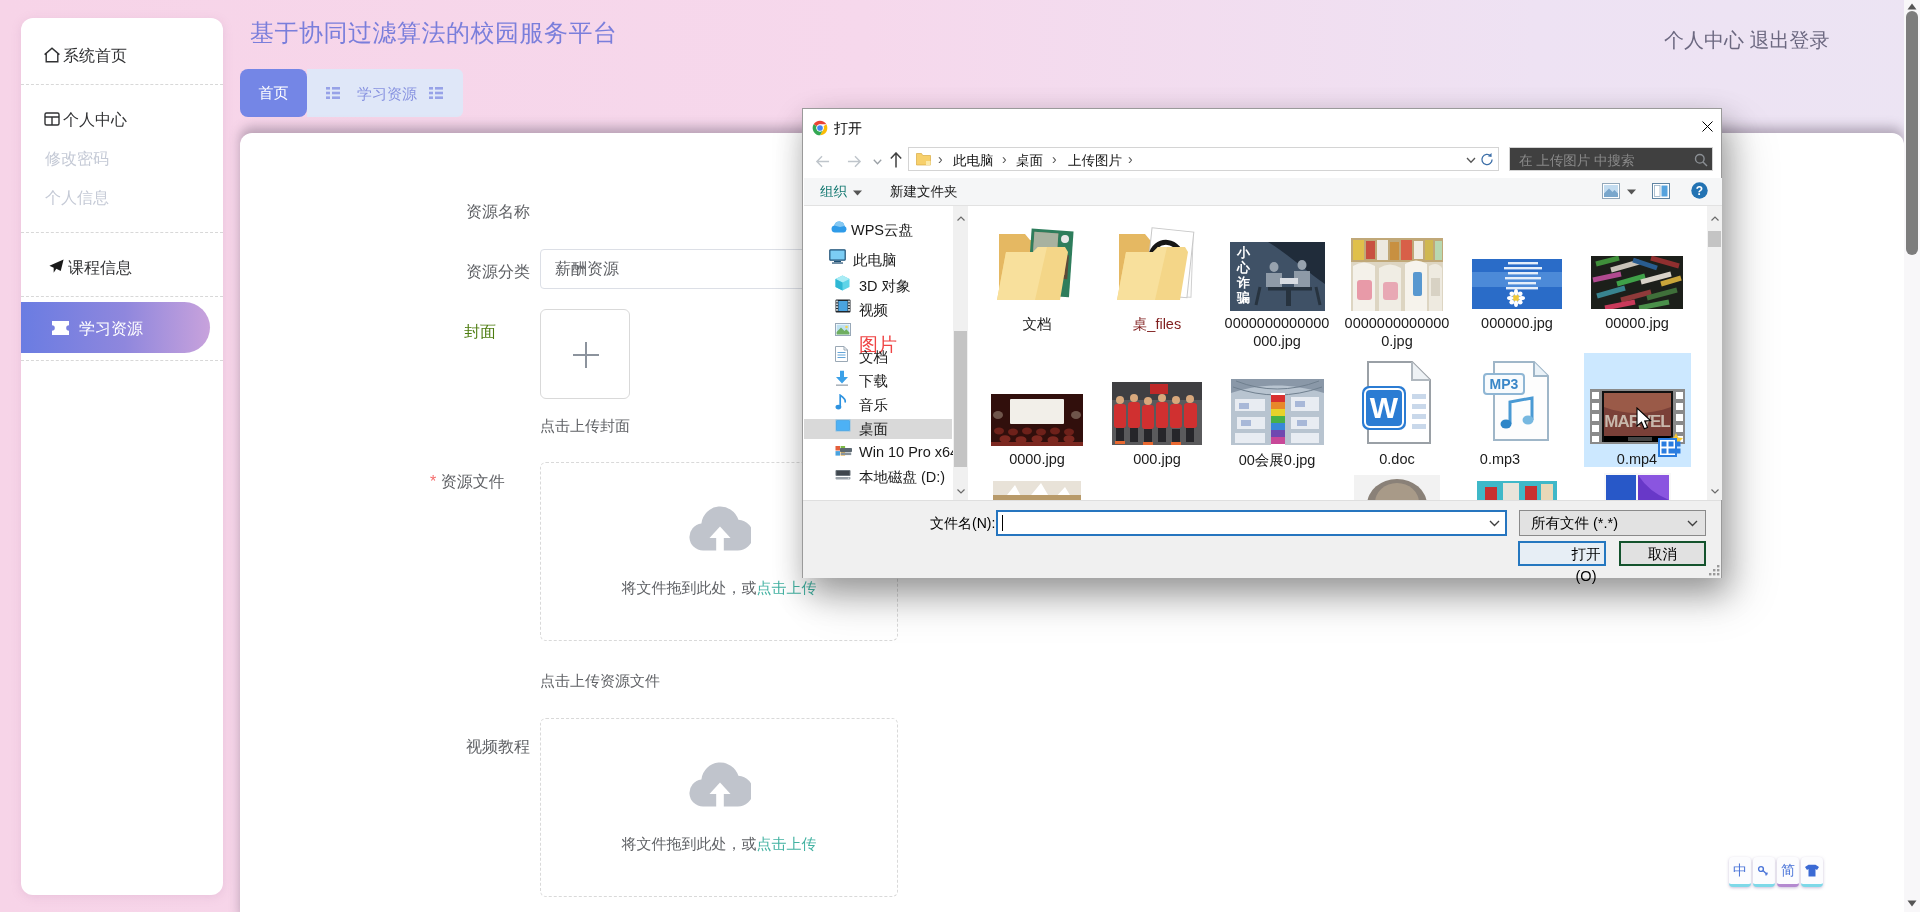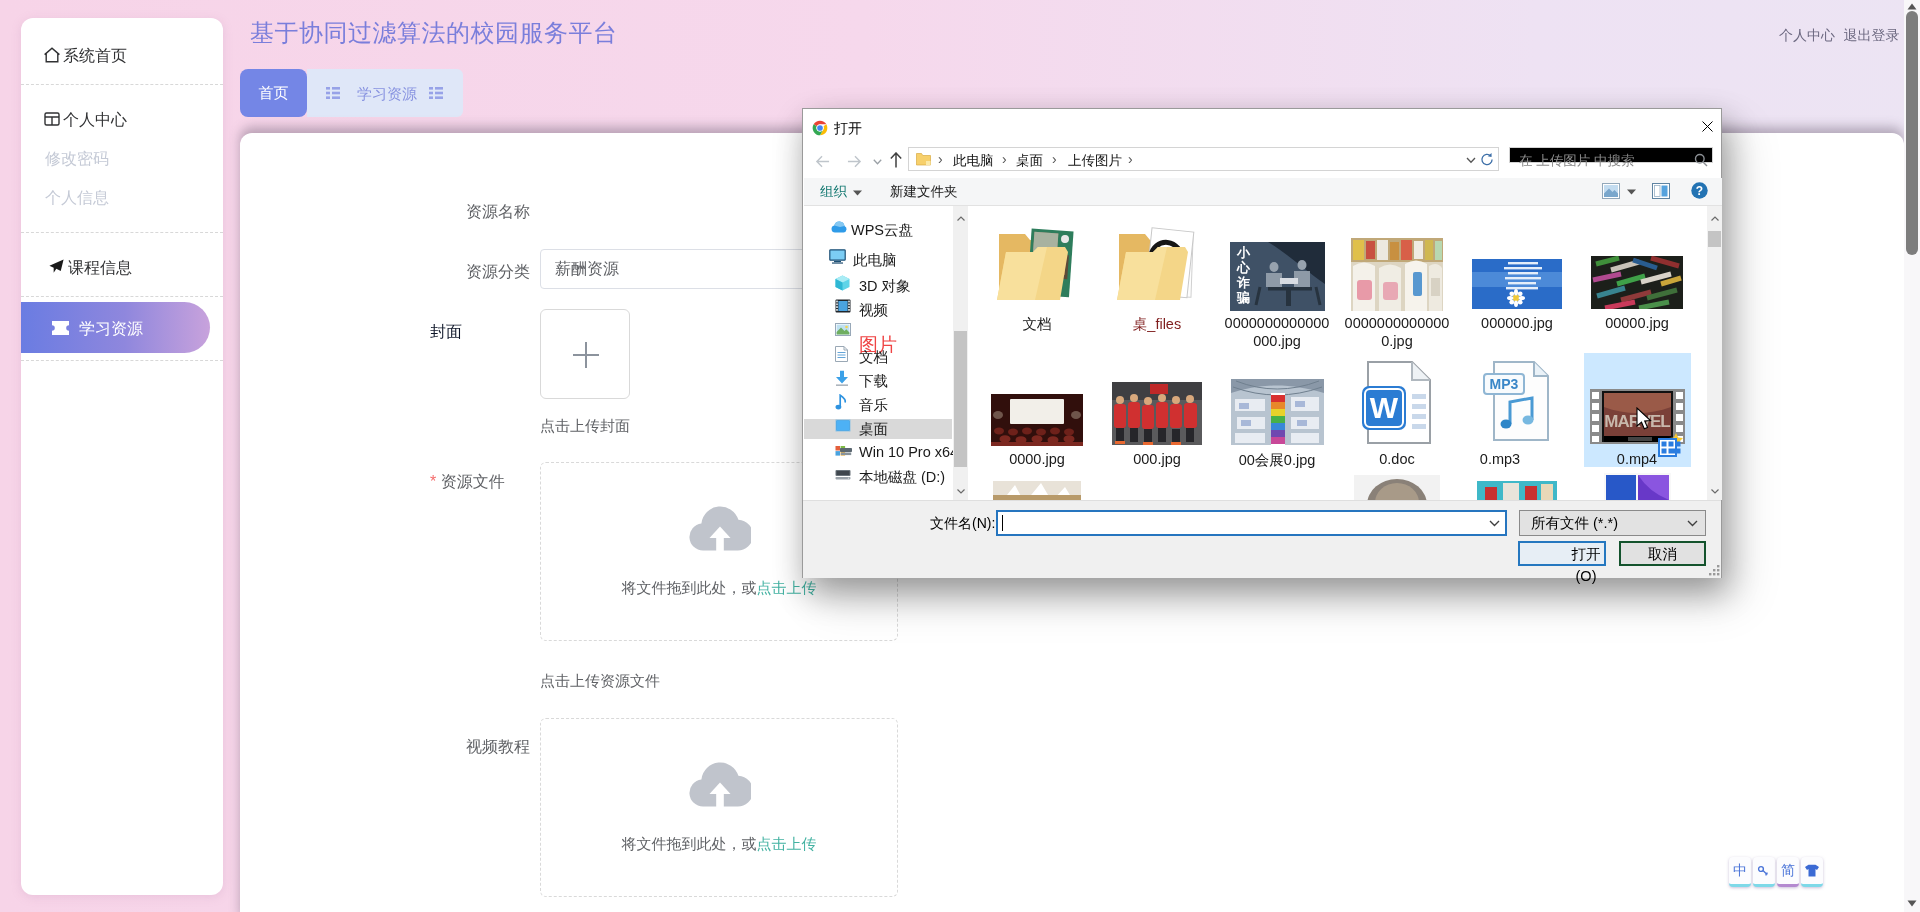--- a/index.html
+++ b/index.html
@@ -5,21 +5,21 @@
   * { margin:0; padding:0; box-sizing:border-box; }
   html,body { width:1920px; height:912px; overflow:hidden; }
   body { font-family:"Liberation Sans",sans-serif; position:relative;
          background:linear-gradient(90deg,#f7d4e8 0%,#f6d8ec 45%,#eee2f3 80%,#ece4f3 100%); }
   .abs { position:absolute; }
 </style>
 </head>
 <body>
 
 <div class="abs" style="left:250px;top:17px;font-size:24px;font-weight:normal;color:#7a7edb;letter-spacing:0.5px;">基于协同过滤算法的校园服务平台</div>
-<div class="abs" style="left:1779px;top:27px;font-size:14px;color:#6c6880;font-family:Liberation Mono, monospace;">个人中心 退出登录</div>
+<div class="abs" style="left:1664px;top:27px;font-size:20px;color:#6c6880;">个人中心 退出登录</div>
 <div class="abs" style="left:21px;top:18px;width:202px;height:877px;background:#fff;border-radius:12px;box-shadow:0 2px 10px rgba(190,140,180,.25);overflow:hidden;">
 <svg class="abs" style="left:22px;top:28px;" width="18" height="18" viewBox="0 0 18 18">
       <path d="M3.2 7.6 L3.2 15.8 L14.8 15.8 L14.8 7.6 M1.6 8.6 L9 2.2 L16.4 8.6" fill="none" stroke="#303133" stroke-width="1.4"></path>
     </svg>
 <div class="abs" style="left:42px;top:28px;font-size:16px;color:#303133;">系统首页</div>
 <div class="abs" style="left:0px;top:66px;width:202px;border-top:1px dashed #d8d8d8;"></div>
 <svg class="abs" style="left:22px;top:92px;" width="18" height="18" viewBox="0 0 18 18">
       <rect x="2" y="3" width="14" height="12" rx="1.5" fill="none" stroke="#303133" stroke-width="1.4"></rect>
       <line x1="2" y1="7" x2="16" y2="7" stroke="#303133" stroke-width="1.4"></line>
       <line x1="9" y1="7" x2="9" y2="15" stroke="#303133" stroke-width="1.4"></line>
@@ -63,21 +63,21 @@
         <rect x="0" y="10.4" width="4" height="2.6"></rect>
         <rect x="6" y="10.4" width="8" height="2.6"></rect>
       </g>
     </svg></div>
 <div class="abs" style="left:240px;top:133px;width:1664px;height:790px;background:#fff;border-radius:12px 12px 0 0;box-shadow:0 -6px 11px rgba(110,98,118,.45);">
 <div class="abs" style="left:190px;top:69px;width:100px;text-align:right;font-size:16px;color:#606266;">资源名称</div>
 <div class="abs" style="left:190px;top:129px;width:100px;text-align:right;font-size:16px;color:#606266;">资源分类</div>
 <div class="abs" style="left:300px;top:116px;width:360px;height:40px;border:1px solid #dcdfe6;border-radius:4px;background:#fff;">
       <div class="abs" style="left:14px;top:9px;font-size:16px;color:#606266;">薪酬资源</div>
     </div>
-<div class="abs" style="left:190px;top:189px;width:100px;text-align:left;font-size:16px;color:#0f172a;">封面</div>
+<div class="abs" style="left:190px;top:189px;width:100px;text-align:center;font-size:16px;color:#4d7c0f;">封面</div>
 <div class="abs" style="left:300px;top:176px;width:90px;height:90px;border:1px solid #d9d9d9;border-radius:6px;background:#fff;">
       <svg class="abs" style="left:32px;top:32px;" width="26" height="26" viewBox="0 0 26 26">
         <line x1="13" y1="0" x2="13" y2="26" stroke="#8c939d" stroke-width="2"></line>
         <line x1="0" y1="13" x2="26" y2="13" stroke="#8c939d" stroke-width="2"></line>
       </svg>
     </div>
 <div class="abs" style="left:300px;top:284px;font-size:15px;color:#606266;">点击上传封面</div>
 <div class="abs" style="left:190px;top:339px;width:100px;text-align:left;font-size:16px;color:#606266;"><span style="color:#f56c6c;">* </span>资源文件</div>
 <div class="abs" style="left:300px;top:329px;width:358px;height:179px;border:1px dashed #d9d9d9;border-radius:6px;background:#fff;">
       <svg class="abs" style="left:148px;top:43px;" width="62" height="46" viewBox="0 0 62 46">
@@ -149,21 +149,21 @@
 <div class="abs" style="left:107px;top:4px;font-size:13.5px;color:#111;">桌面</div>
 <div class="abs" style="left:159px;top:4px;font-size:13.5px;color:#111;">上传图片</div>
 <svg class="abs" style="left:557px;top:9px;" width="10" height="7" viewBox="0 0 10 7">
         <path d="M1 1 L5 5.3 L9 1" fill="none" stroke="#555" stroke-width="1.3"></path>
       </svg>
 </div>
 <svg class="abs" style="left:677px;top:43px;" width="14" height="15" viewBox="0 0 16 16">
       <path d="M13.8 8 a5.8 5.8 0 1 1 -1.7 -4.1" fill="none" stroke="#3d6fa8" stroke-width="1.5"></path>
       <path d="M13.2 0.6 L13.2 5.2 L8.8 4.4 Z" fill="#3d6fa8"></path>
     </svg>
-<div class="abs" style="left:706px;top:38px;width:204px;height:16px;border:1px solid #d4d4d4;background:#000000;">
+<div class="abs" style="left:706px;top:38px;width:204px;height:24px;border:1px solid #d4d4d4;background:#404040;">
 <div class="abs" style="left:9px;top:4px;font-size:13.5px;color:#8a8a8a;">在 上传图片 中搜索</div>
 <svg class="abs" style="left:184px;top:5px;" width="14" height="14" viewBox="0 0 14 14">
         <circle cx="5.8" cy="5.8" r="4.3" fill="none" stroke="#8b8f94" stroke-width="1.4"></circle>
         <line x1="9" y1="9" x2="13" y2="13" stroke="#8b8f94" stroke-width="1.4"></line>
       </svg>
 </div>
 <div class="abs" style="left:1px;top:69px;width:918px;height:28px;background:#f5f6f7;border-bottom:1px solid #e2e2e2;"></div>
 <div class="abs" style="left:17px;top:74px;font-size:13.5px;color:#0f766e;">组织</div>
 <svg class="abs" style="left:50px;top:81px;" width="9" height="6" viewBox="0 0 9 6">
       <path d="M0 0.5 L4.5 5.5 L9 0.5 Z" fill="#555"></path>

